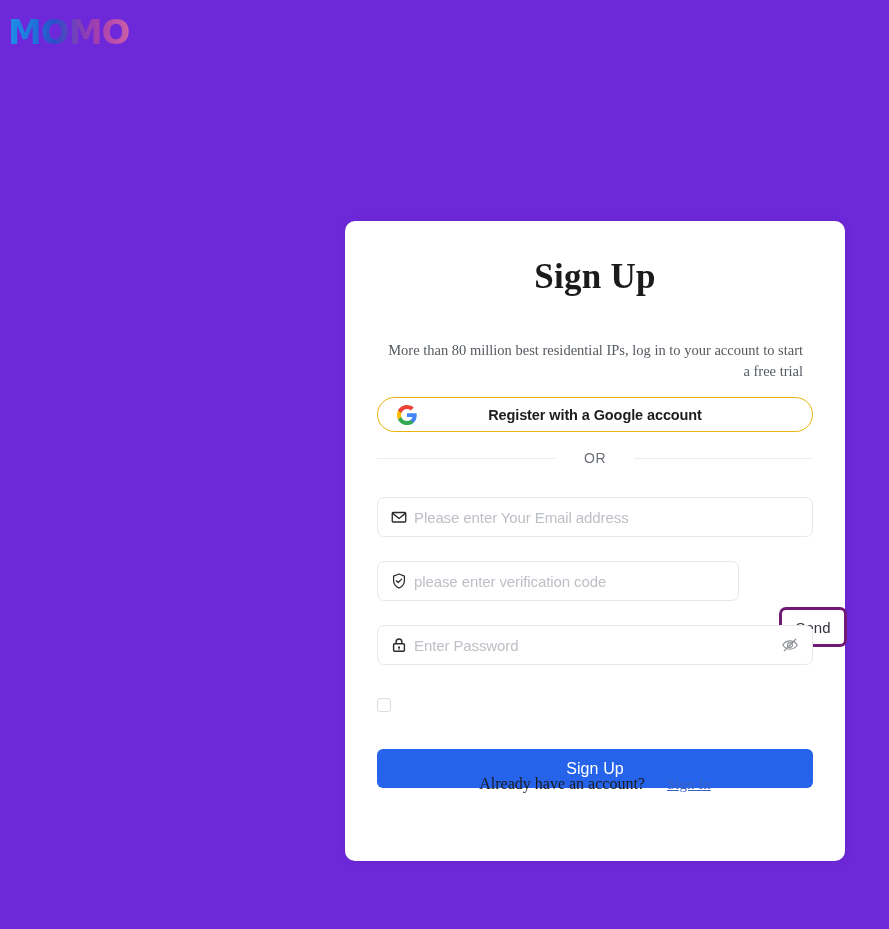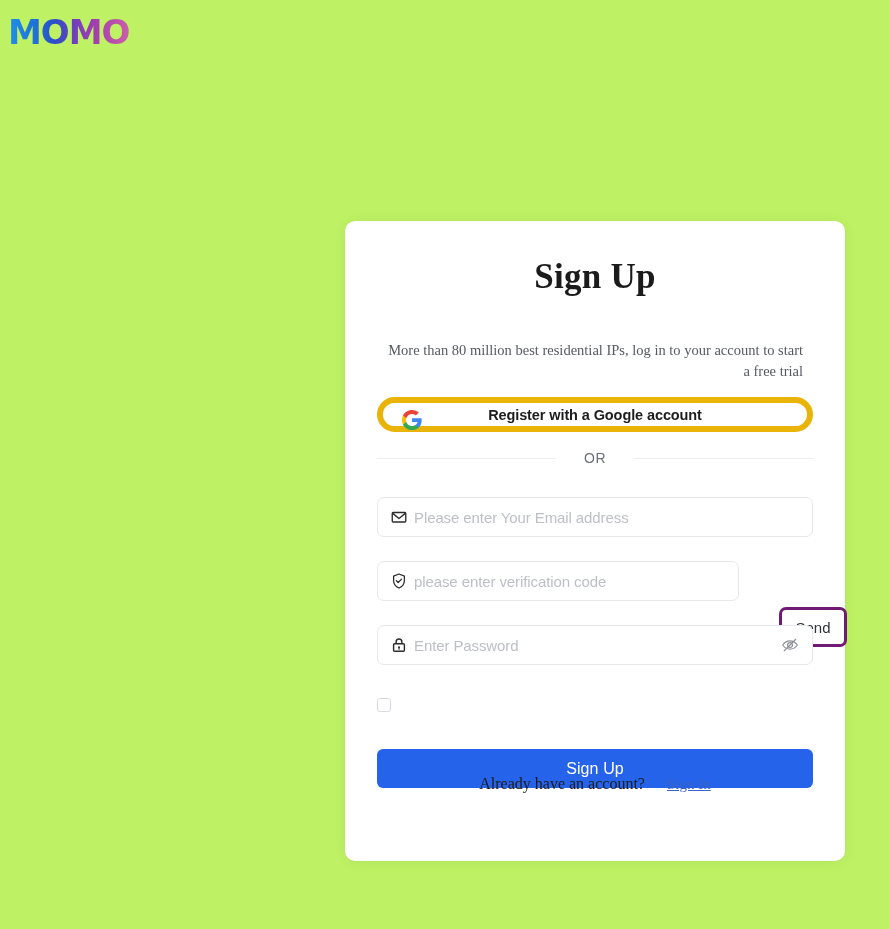--- a/index.html
+++ b/index.html
@@ -9,21 +9,21 @@
     height: 929px;
     background: #ffffff;
     font-family: "Liberation Sans", sans-serif;
     overflow: hidden;
   }
 
   .page {
     position: relative;
     width: 889px;
     height: 929px;
-    background: #bef264;
+    background: #6d28d9;
   }
 
   
   .logo {
     position: absolute;
     left: 8px;
     top: 12px;
     font-family: "DejaVu Sans", sans-serif;
     font-size: 34px;
     font-weight: 700;
@@ -89,21 +89,21 @@
     color: #555a60;
   }
 
   
   .google-btn {
     position: absolute;
     top: 176px;
     left: 0;
     width: 436px;
     height: 35px;
-    border: 6px solid #eab308;
+    border: 1px solid #eab308;
     border-radius: 18px;
     background: #ffffff;
     display: flex;
     align-items: center;
     cursor: pointer;
   }
   .google-btn .g-icon {
     position: absolute;
     left: 18px;
     top: 6px;

